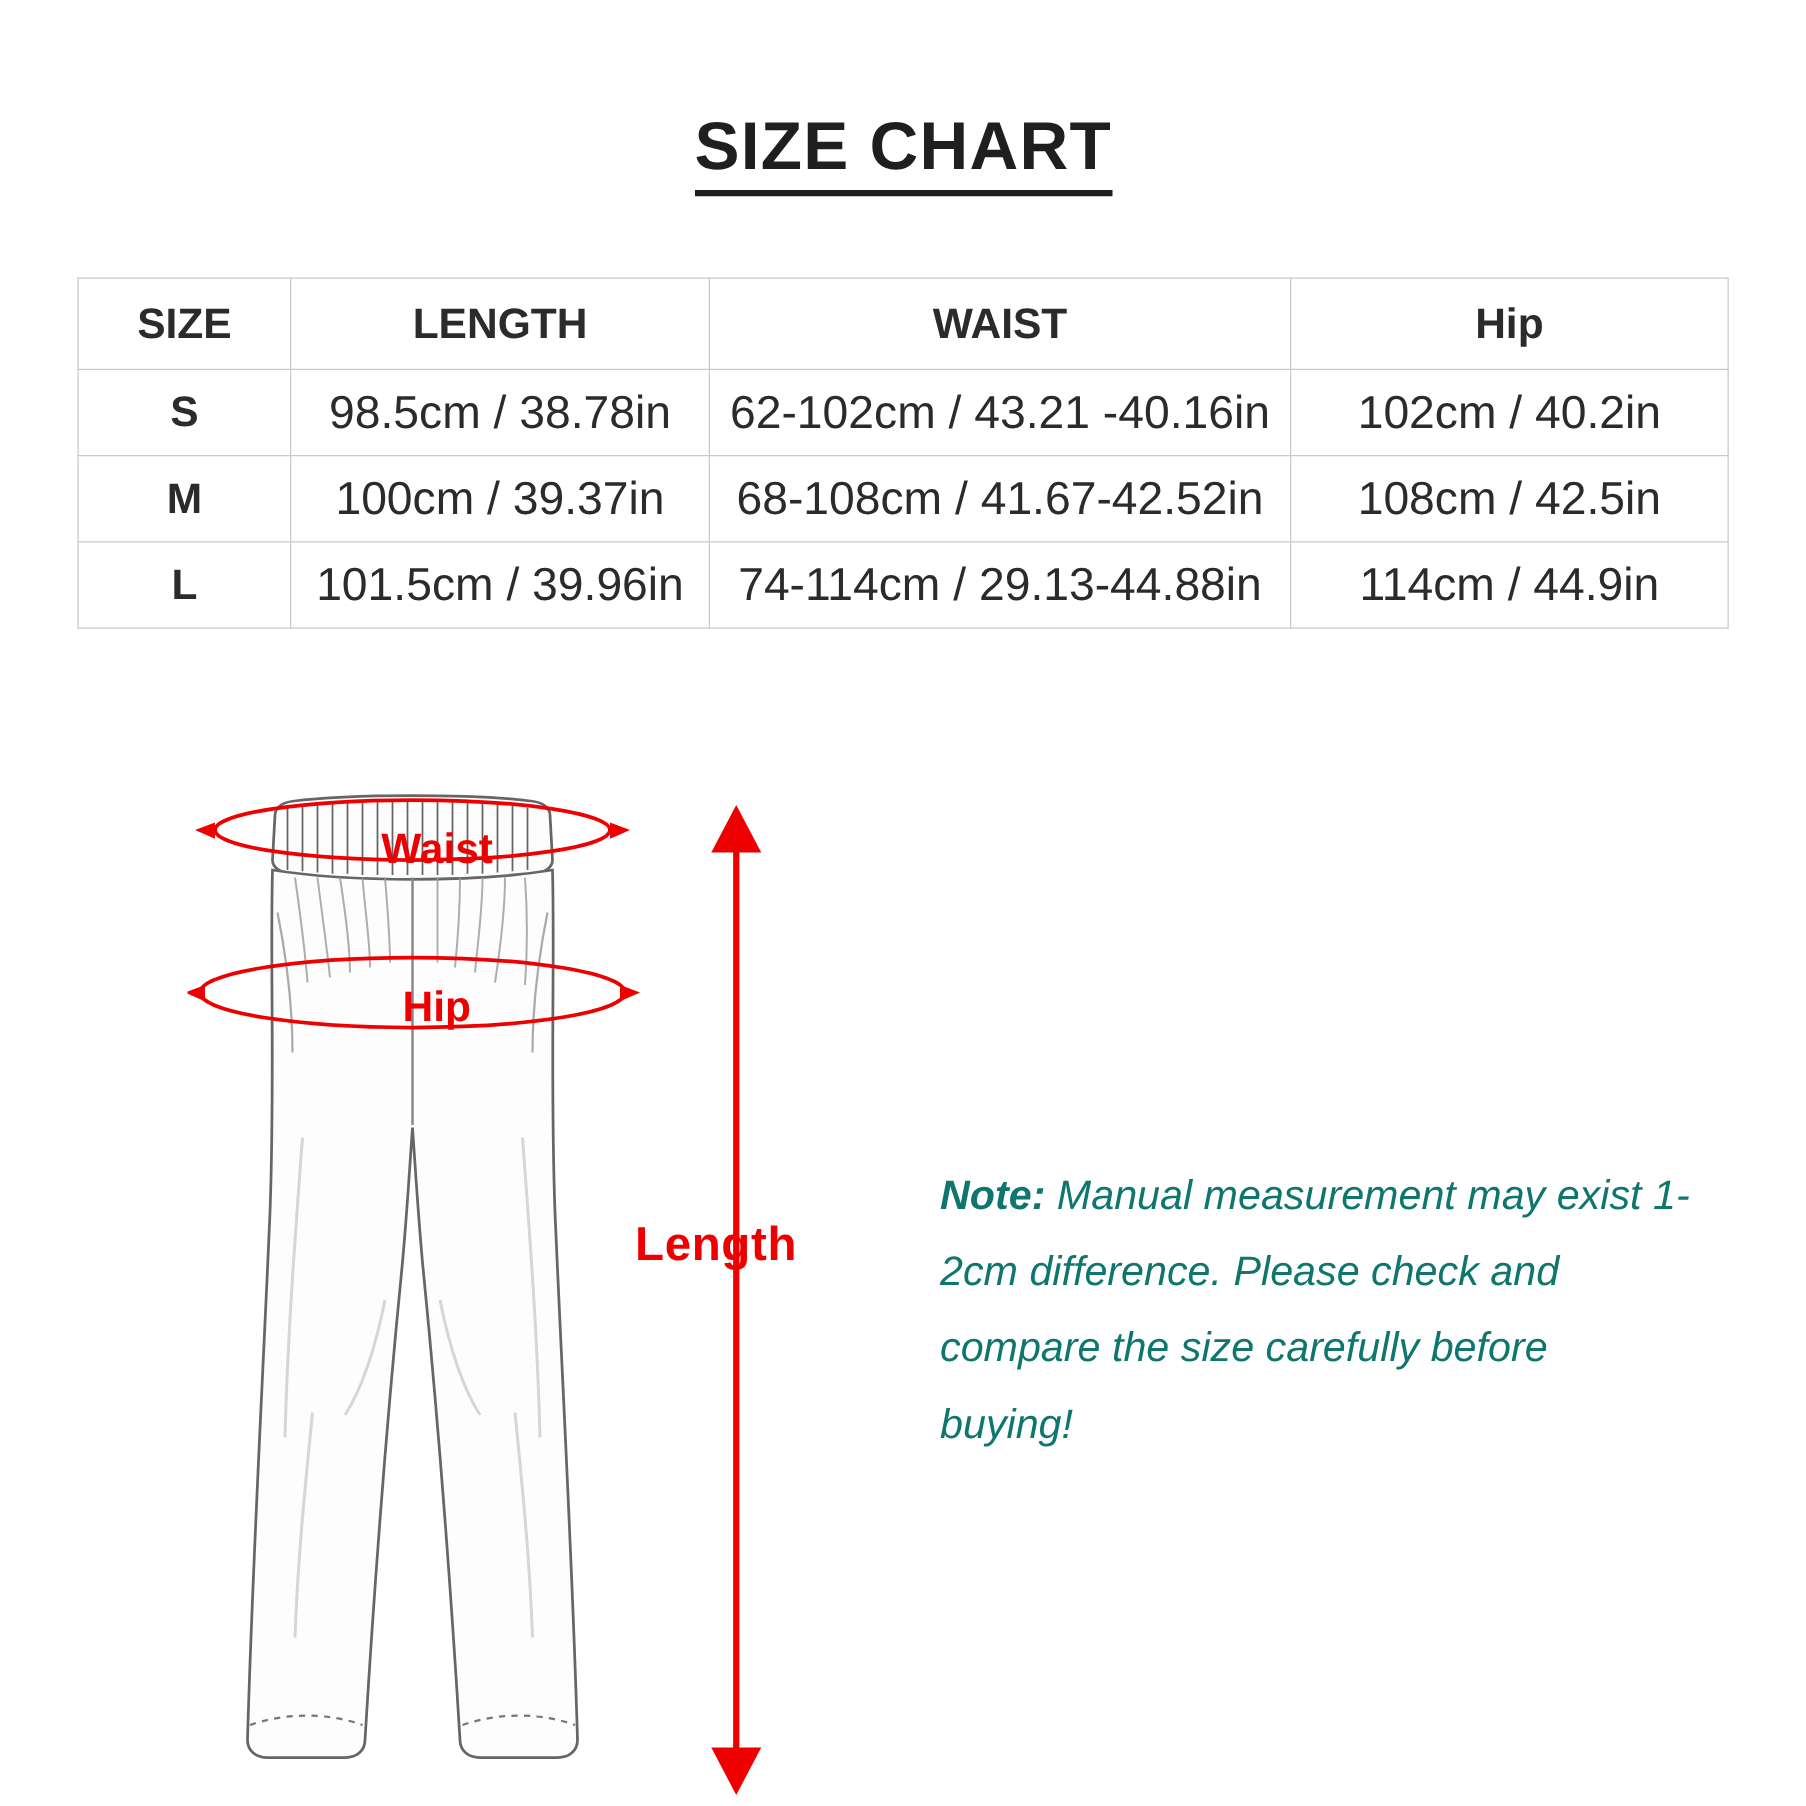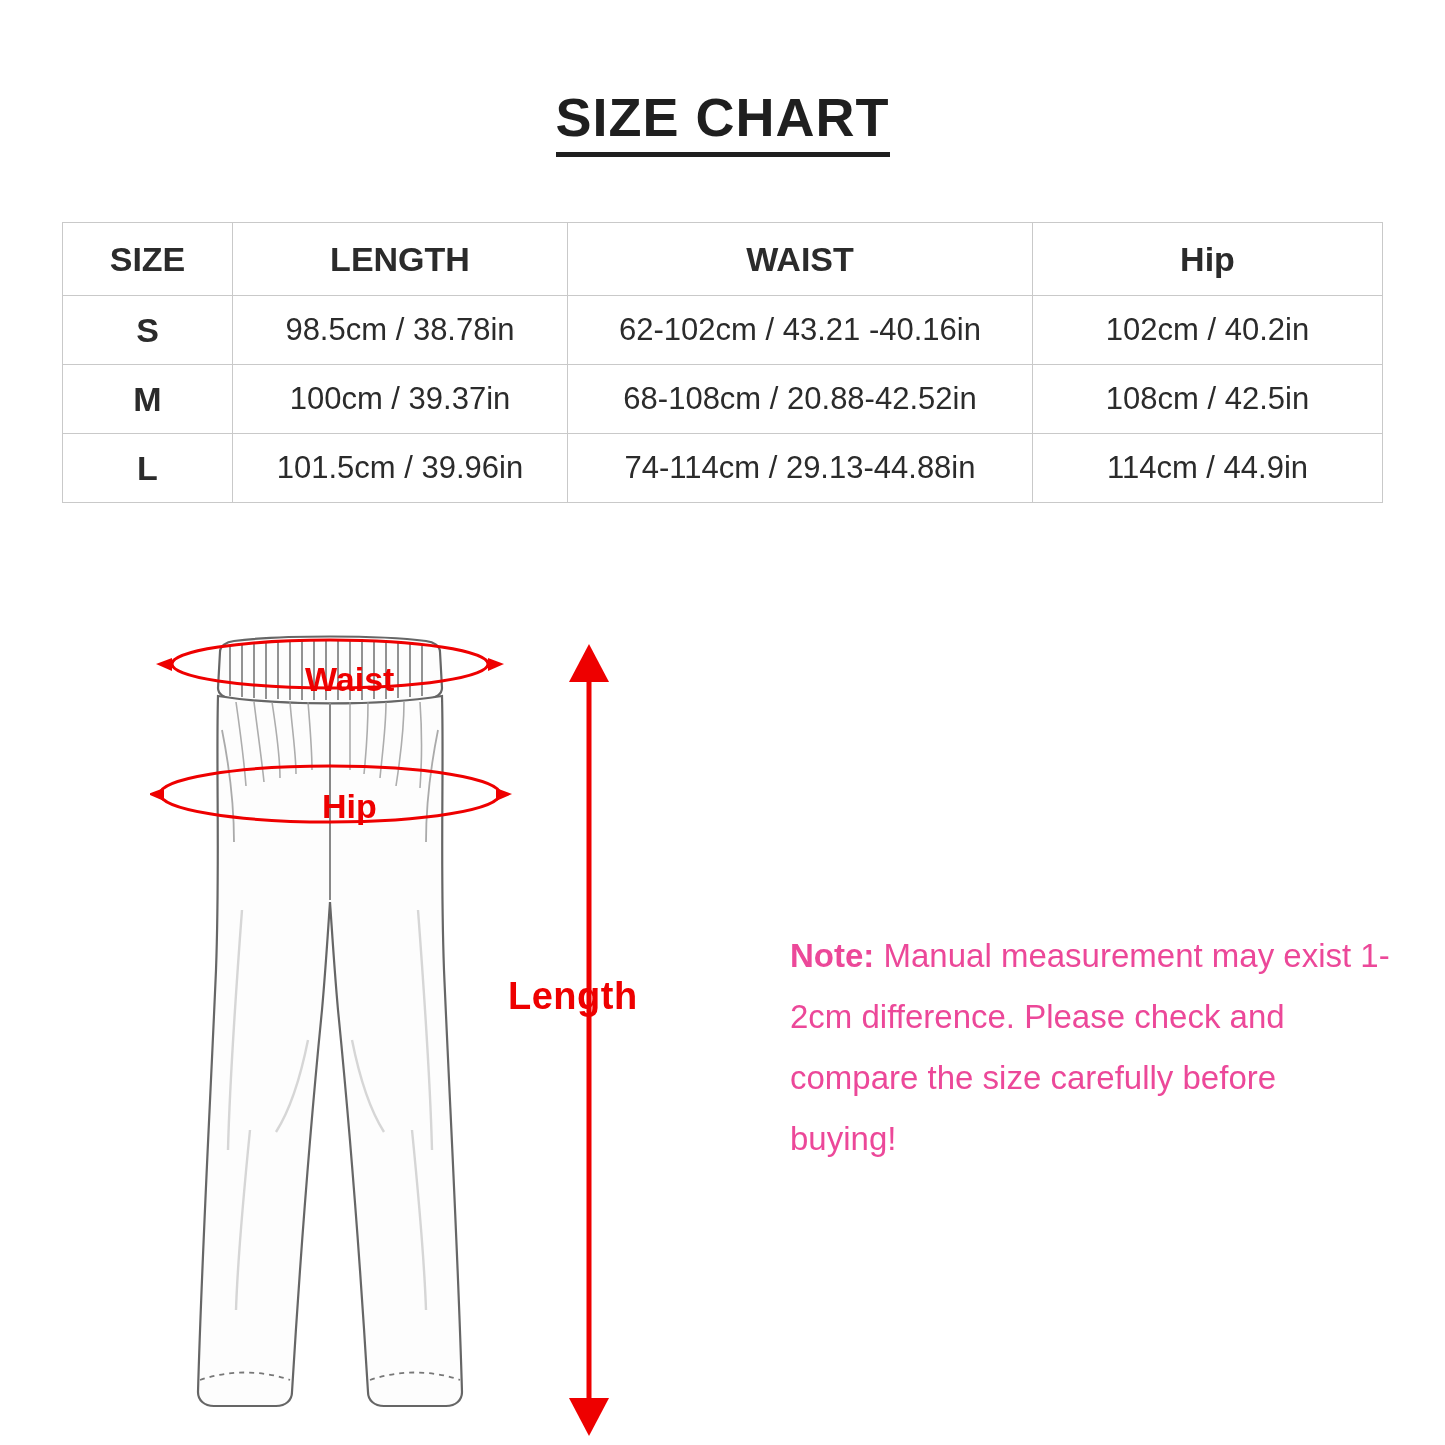--- a/index.html
+++ b/index.html
@@ -52,21 +52,21 @@
     font-weight: normal;
     margin-top: 12px;
   }
   .size-table thead th {
     height: 70px;
     font-size: 34px;
     font-weight: bold;
   }
   .size-table tbody td {
     height: 66px;
-    font-size: 31px;
+    font-size: 37px;
   }
   .size-table tbody td.size-cell {
     font-size: 34px;
     font-weight: bold;
   }
   .col-size { width: 170px; }
   .col-length { width: 335px; }
   .col-waist { width: 465px; }
   .col-hip { width: 350px; }
 
@@ -94,25 +94,26 @@
     font-size: 38px;
     font-weight: bold;
     color: #ee0000;
     letter-spacing: 0.5px;
   }
 
   
   .note {
     position: absolute;
     top: 925px;
-    left: 790px;
+    left: 752px;
     width: 600px;
     font-size: 33px;
     line-height: 1.85;
-    color: #ec4899;
+    color: #0f766e;
+    font-style: italic;
   }
   .note b {
     font-weight: bold;
   }
 
   svg { display: block; }
 </style>
 </head>
 <body>
 
@@ -138,21 +139,21 @@
   <tbody>
     <tr>
       <td class="size-cell">S</td>
       <td>98.5cm / 38.78in</td>
       <td>62-102cm / 43.21 -40.16in</td>
       <td>102cm / 40.2in</td>
     </tr>
     <tr>
       <td class="size-cell">M</td>
       <td>100cm / 39.37in</td>
-      <td>68-108cm / 20.88-42.52in</td>
+      <td>68-108cm / 41.67-42.52in</td>
       <td>108cm / 42.5in</td>
     </tr>
     <tr>
       <td class="size-cell">L</td>
       <td>101.5cm / 39.96in</td>
       <td>74-114cm / 29.13-44.88in</td>
       <td>114cm / 44.9in</td>
     </tr>
   </tbody>
 </table>

